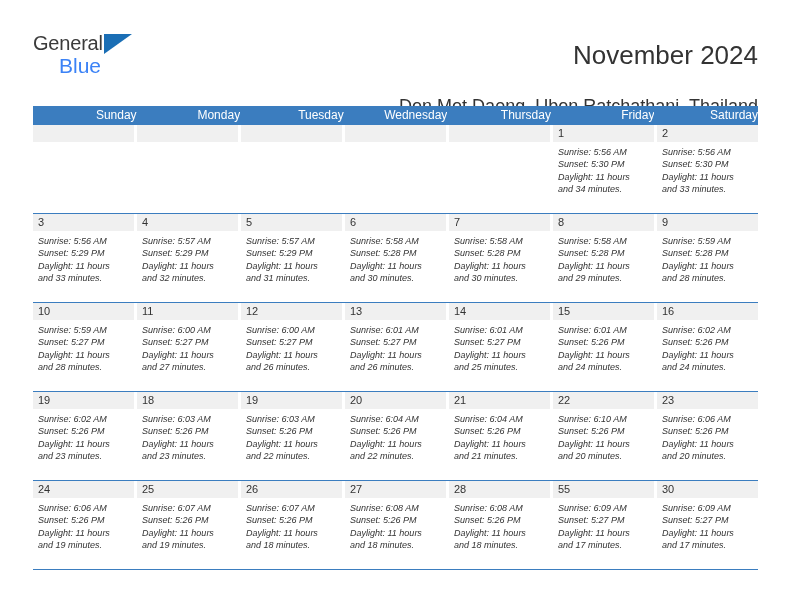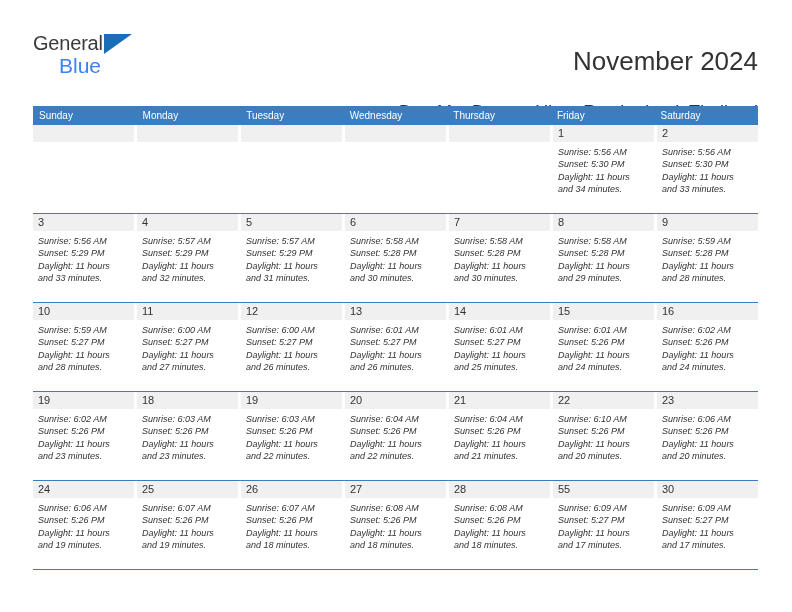--- a/index.html
+++ b/index.html
@@ -58,21 +58,21 @@
     position: absolute;
     left: 26px;
     top: 22px;
     font-size: 21px;
     color: #3b82f6;
     font-family: "Liberation Sans", sans-serif;
   }
   .title-block {
     position: absolute;
     right: 0;
-    top: 16px;
+    top: 10px;
     text-align: right;
   }
   .cal-title {
     font-size: 26px;
     color: #333333;
     line-height: 34px;
     white-space: nowrap;
   }
   .cal-subtitle {
     font-size: 18px;
@@ -91,26 +91,27 @@
   }
   .weekdays {
     display: flex;
     width: 100%;
     background: #3b7dbf;
     height: 19px;
   }
   .weekday {
     flex: 1 1 0;
     color: #ffffff;
-    font-size: 10px;
+    font-size: 12px;
     line-height: 19px;
     padding-left: 6px;
     box-sizing: border-box;
     white-space: nowrap;
     overflow: hidden;
+    text-align: right;
   }
   .week {
     display: flex;
     width: 100%;
     border-bottom: 1.5px solid #3b7dbf;
     box-sizing: border-box;
   }
   .week:first-of-type {
     height: 89px;
   }

